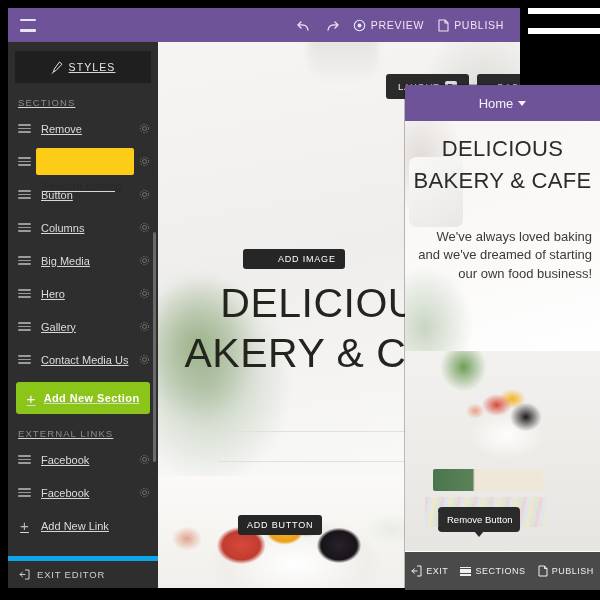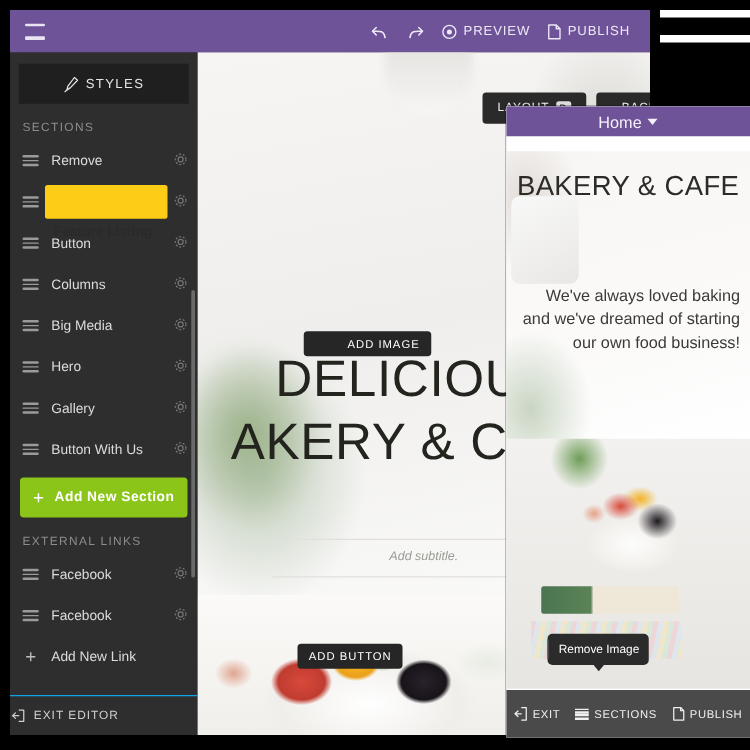--- a/index.html
+++ b/index.html
@@ -55,20 +55,21 @@
     cursor: pointer; white-space: nowrap;
   }
   .tb-icon { display: block; }
 
   
   .sidebar {
     position: absolute; left: 0; top: 34px;
     width: 150px; height: 546px;
     background: #2e2e2e;
     color: #d8d8d8;
+    text-decoration: underline;
   }
   .styles-btn {
     margin: 9px 7px 0 7px;
     height: 32px;
     background: #1f1f1f;
     display: flex; align-items: center; justify-content: center;
     gap: 6px;
     cursor: pointer;
   }
   .styles-btn .label { font-size: 10.5px; letter-spacing: 1.1px; color: #e6e6e6; }
@@ -110,23 +111,23 @@
     background: #8cc519;
     display: flex; align-items: center; justify-content: center; gap: 8px;
     color: #fff; font-size: 11px; font-weight: 700; letter-spacing: .4px;
     cursor: pointer;
   }
   .add-section .pl { font-size: 15px; line-height: 1; font-weight: 400; }
 
   .exit-editor {
     position: absolute; left: 0; bottom: 0;
     width: 150px; height: 32px;
-    border-top: 1px solid #0ea5e9;
+    border-top: 5px solid #0ea5e9;
     display: flex; align-items: center; gap: 7px;
-    padding-left: 1px;
+    padding-left: 11px;
     font-size: 9.5px; letter-spacing: .8px; color: #cfcfcf;
     cursor: pointer;
   }
 
   .sb-scroll {
     position: absolute; right: 2px; top: 190px;
     width: 3px; height: 230px;
     background: #6a6a6a; border-radius: 2px;
   }
 
@@ -176,21 +177,21 @@
   }
 
   .pill-btn {
     position: absolute;
     background: #262626; color: #fff;
     border-radius: 3px;
     font-size: 9px; letter-spacing: .8px;
     padding: 5px 9px;
     cursor: pointer; white-space: nowrap;
   }
-  #add-image-btn { left: 85px; top: 223px; padding-left: 35px; }
+  #add-image-btn { left: 85px; top: 207px; padding-left: 35px; }
   #add-button-btn { left: 80px; top: 441px; margin-top: 32px; }
 
   .fruit-photo {
     position: absolute; left: 0; bottom: 0; width: 362px; height: 112px;
     background:
       radial-gradient(ellipse 34px 26px at 23% 62%, #d8493a 0%, #c03c30 55%, rgba(192,60,48,0) 72%),
       radial-gradient(ellipse 26px 20px at 35% 48%, #f6b728 0%, #eba019 60%, rgba(235,160,25,0) 75%),
       radial-gradient(ellipse 30px 24px at 50% 62%, #27222b 0%, #191419 60%, rgba(25,20,25,0) 74%),
       radial-gradient(ellipse 16px 13px at 41% 46%, #4b7c3a 0%, rgba(75,124,58,0) 75%),
       radial-gradient(ellipse 20px 16px at 8% 56%, #e0a48f 0%, rgba(224,164,143,0) 76%),
@@ -223,21 +224,21 @@
   
   .mobile {
     position: absolute;
     left: 405px; top: 85px;
     width: 195px; height: 505px;
     background: #ffffff;
     overflow: hidden;
     box-shadow: 0 0 0 1px rgba(0,0,0,.25);
   }
   .m-top {
-    position: absolute; left: 0; top: 0; width: 195px; height: 24px;
+    position: absolute; left: 0; top: 0; width: 195px; height: 36px;
     background: #6f5399;
     display: flex; align-items: center; justify-content: center;
     gap: 5px;
   }
   .m-top .m-title { color: #f4f1fa; font-size: 13px; }
   .m-caret { width: 0; height: 0; border-left: 4px solid transparent; border-right: 4px solid transparent; border-top: 5px solid #f4f1fa; }
 
   .m-hero {
     position: absolute; left: 0; top: 36px; width: 195px; height: 235px;
     background:
@@ -363,21 +364,20 @@
       </div>
 
       <div class="sub-rule" style="top:389px;"></div>
       <div class="sub-rule" style="top:419px;"></div>
 
       <div class="headline">
         <div class="h-line">DELICIOUS.</div>
         <div class="h-line second">AKERY &amp; CAFE</div>
       </div>
 
-      <div class="subtitle">Add subtitle.</div>
 
       <div class="fruit-photo">
         <div class="fruit-leaf"></div>
       </div>
 
       <div class="pill-btn" id="add-image-btn">ADD IMAGE</div>
       <div class="pill-btn" id="add-button-btn">ADD BUTTON</div>
 
       <div class="layout-bar">
         <div class="layout-btn">
@@ -508,21 +508,21 @@
             </svg>
         </span>
       </div>
 
       <div class="row">
         <span class="grip">
             <i></i>
             <i></i>
             <i></i>
           </span>
-        <span class="rowlabel">Button With Us</span>
+        <span class="rowlabel">Contact Media Us</span>
         <span class="gear">
           <svg width="11" height="11" viewBox="0 0 11 11">
               <circle cx="5.5" cy="5.5" r="2" fill="none" stroke="#9a9a9a" stroke-width="1"></circle>
               <circle cx="5.5" cy="5.5" r="4.2" fill="none" stroke="#9a9a9a" stroke-width="1" stroke-dasharray="1.6 1.4"></circle>
             </svg>
         </span>
       </div>
 
       <div class="add-section">
         <span class="pl">+</span>
@@ -583,33 +583,34 @@
     <div class="m-top">
       <span class="m-title">Home</span>
       <span class="m-caret"></span>
     </div>
 
     <div class="m-hero">
       <div class="m-phone-obj"></div>
     </div>
 
     <div class="m-h1">
+      <div>DELICIOUS</div>
       <div>BAKERY &amp; CAFE</div>
     </div>
 
     <div class="m-sub">We've always loved baking and we've dreamed of starting our own food business!</div>
 
     <div class="m-photo">
       <div class="m-books"></div>
       <div class="m-pencils"></div>
     </div>
 
     <div class="tooltip">
       <span class="tt-div"></span>
-      <span class="tt-item">Remove Image</span>
+      <span class="tt-item">Remove Button</span>
       <span class="tt-arrow"></span>
     </div>
 
     <div class="m-bottom">
       <div class="m-bitem">
         <svg width="11" height="12" viewBox="0 0 11 12">
           <path d="M6 1 H10 V11 H6" fill="none" stroke="#f0f0f0" stroke-width="1" stroke-linejoin="round"></path>
           <path d="M1 6 H6 M3.4 3.8 L1 6 L3.4 8.2" fill="none" stroke="#f0f0f0" stroke-width="1" stroke-linecap="round" stroke-linejoin="round"></path>
         </svg>
         <span>EXIT</span>

